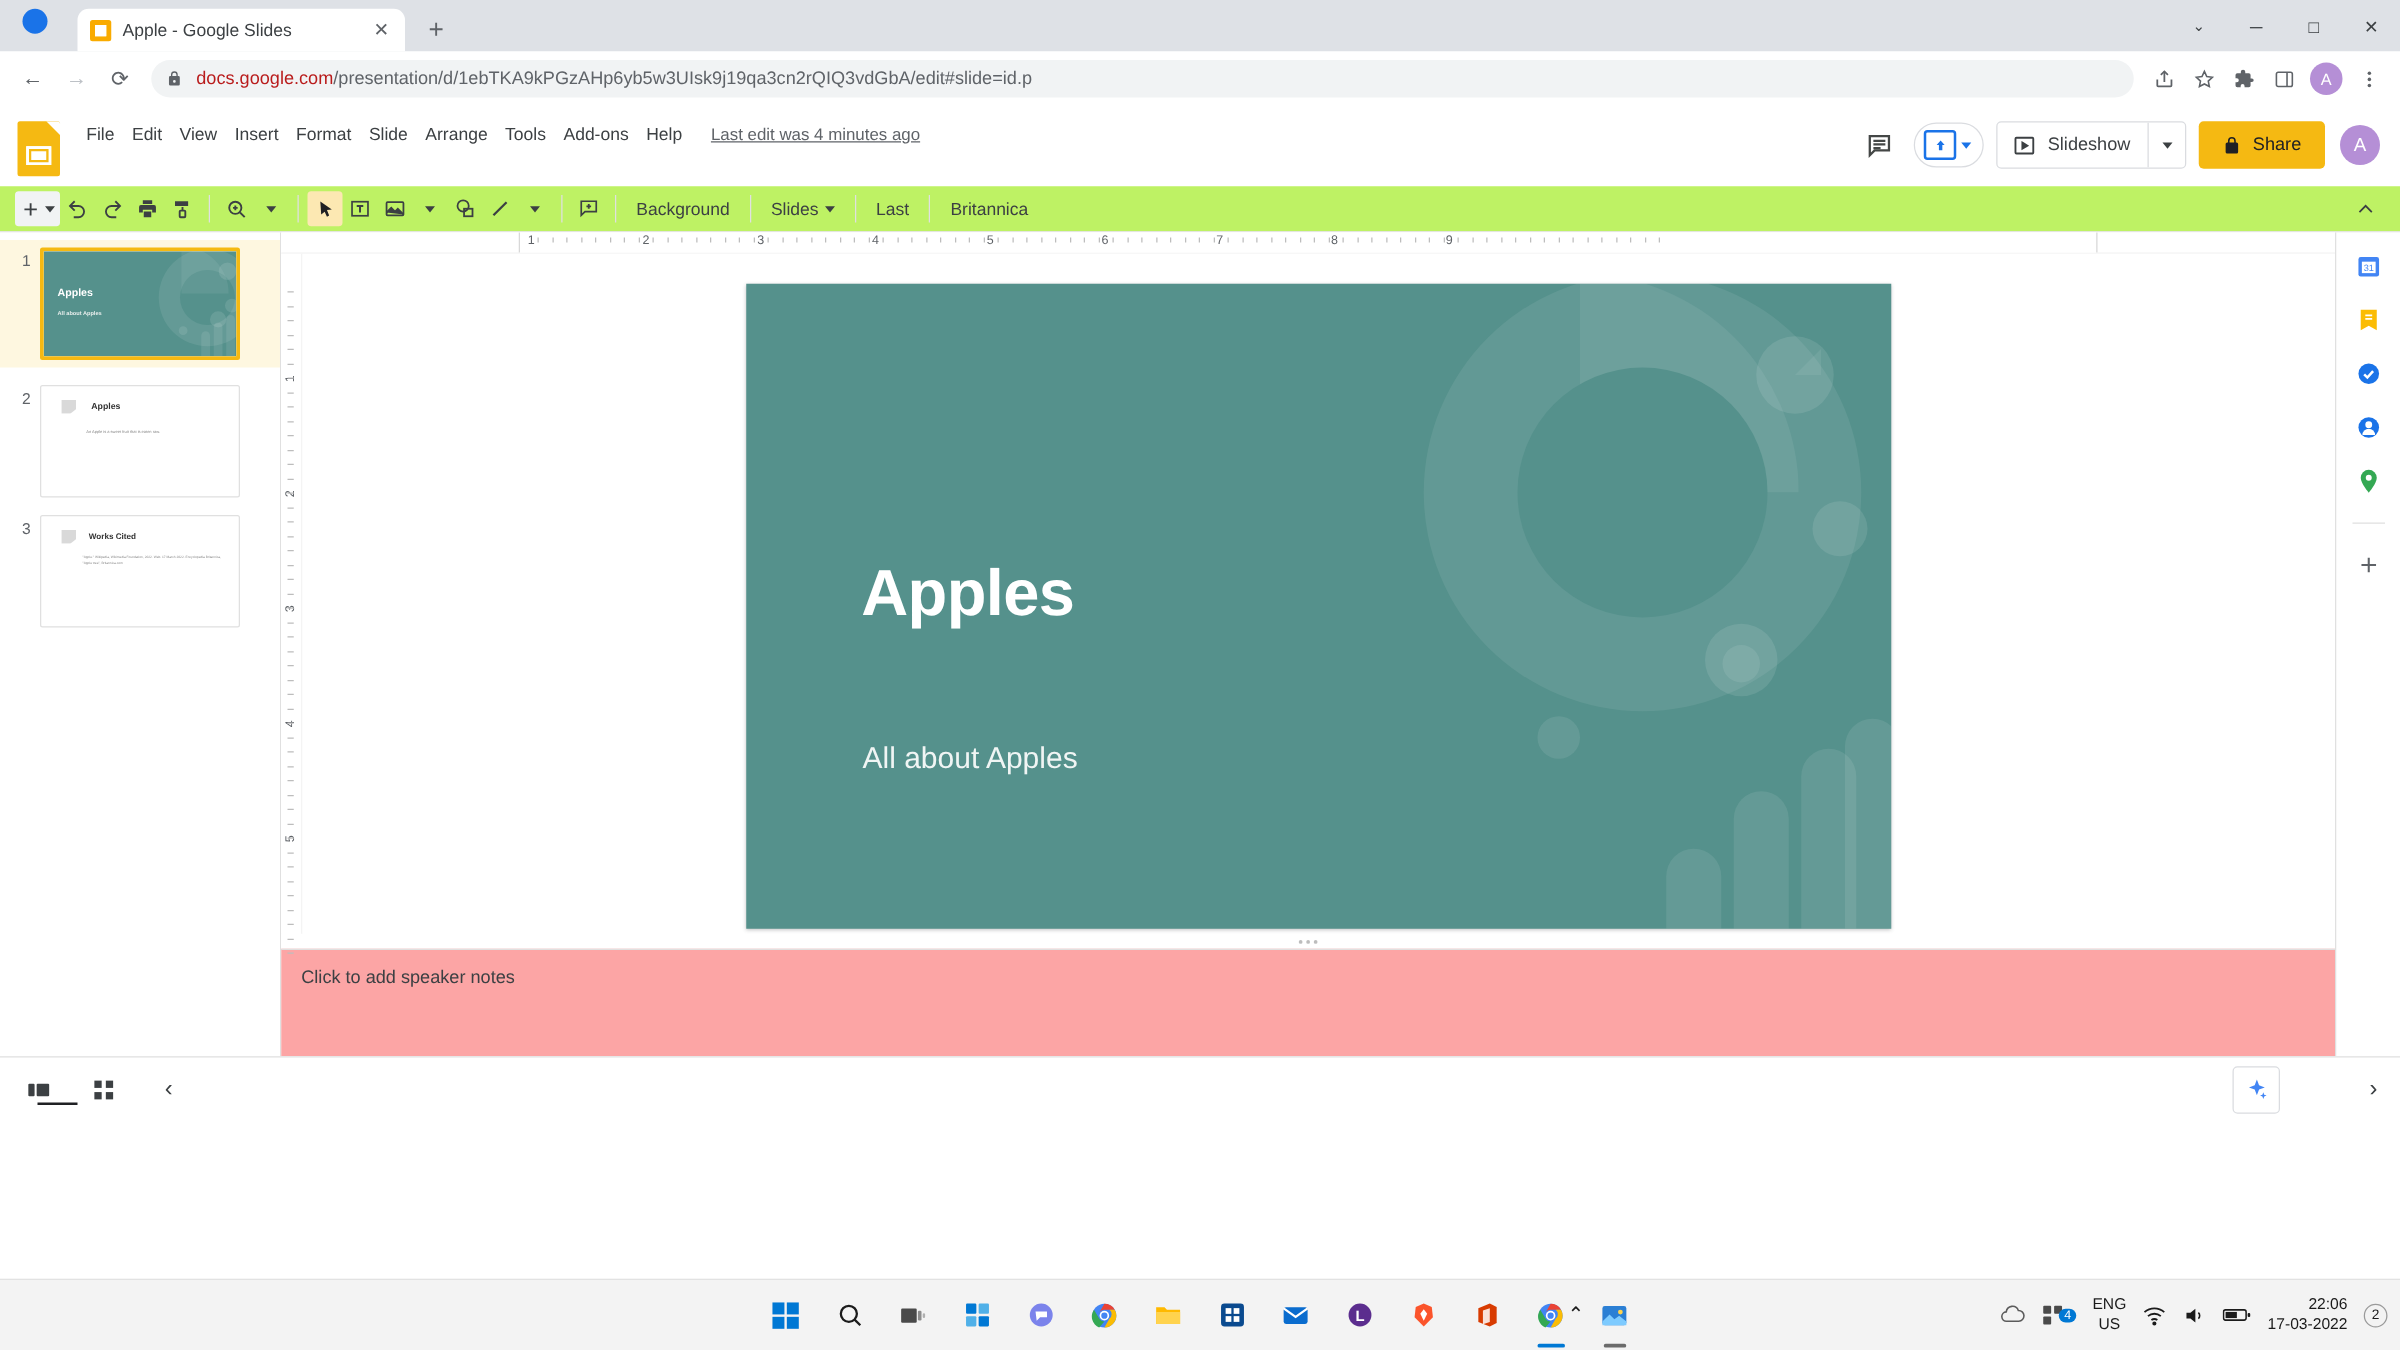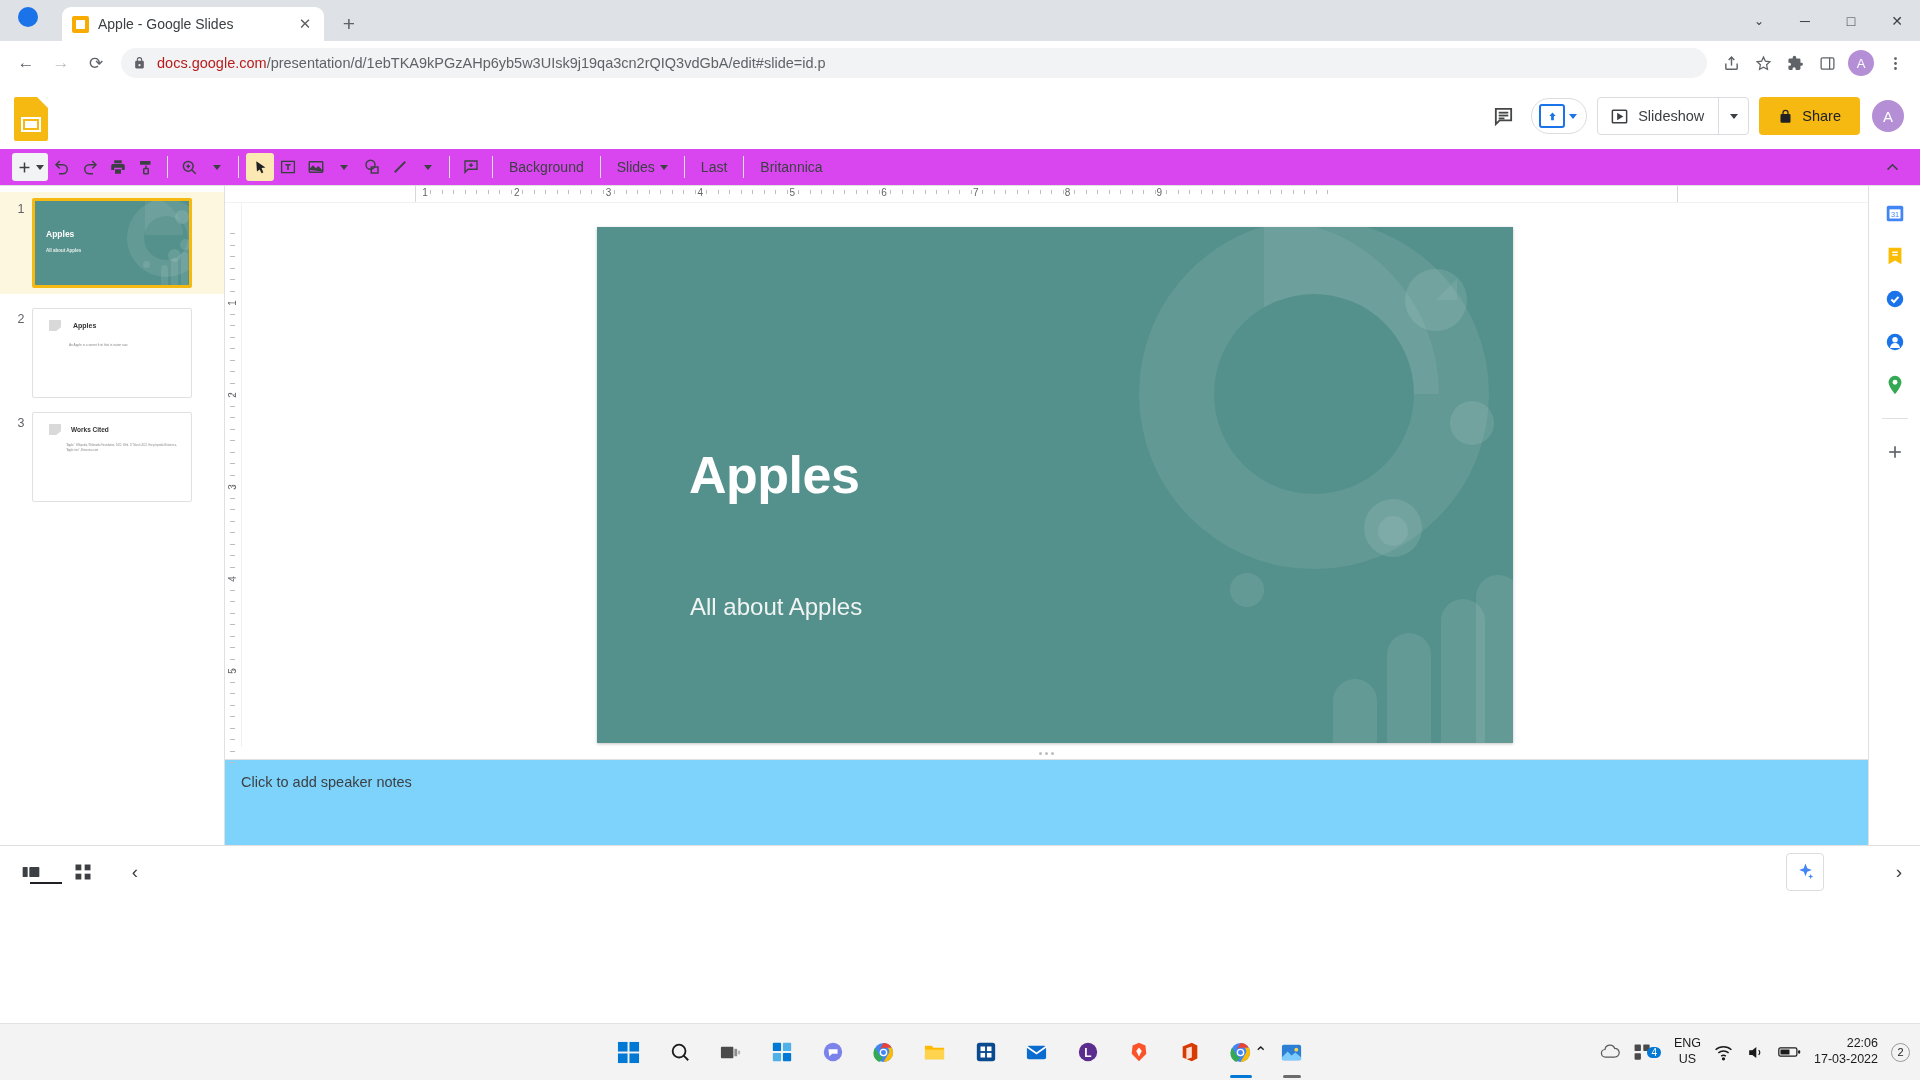--- a/index.html
+++ b/index.html
@@ -166,21 +166,21 @@
   }
   .hdr-avatar {
     width: 32px; height: 32px; border-radius: 50%; background: #b58fd6;
     color: #fff; font-size: 15px; display: flex; align-items: center;
     justify-content: center; cursor: pointer; margin-left: 2px;
   }
 
   
   .toolbar {
     height: 36px; display: flex; align-items: center; padding: 0 12px;
-    gap: 0; background: #d946ef; position: relative;
+    gap: 0; background: #bef264; position: relative;
   }
   .tb-btn {
     height: 28px; min-width: 28px; display: flex; align-items: center;
     justify-content: center; border-radius: 3px; cursor: pointer;
     color: #3c4043; padding: 0 3px;
   }
   .tb-btn.active { background: #fce8b2; }
   .tb-btn.boxed { background: #f1f3f4; padding: 0 4px; gap: 3px; }
   .tb-sep { width: 1px; height: 22px; background: #e0e0e0; margin: 0 7px; }
   .tb-txt {
@@ -322,21 +322,21 @@
   }
   .bar {
     position: absolute; bottom: 0; background: rgba(255,255,255,.09); border-radius: 22px 22px 0 0;
   }
   .notes-strip {
     height: 12px; display: flex; align-items: center; justify-content: center;
     background: #fff; gap: 3px;
   }
   .notes-dot { width: 3px; height: 3px; border-radius: 50%; background: #bdbdbd; }
   .notes-panel {
-    height: 86px; border-top: 1px solid #e0e0e0; background: #7dd3fc;
+    height: 86px; border-top: 1px solid #e0e0e0; background: #fca5a5;
     padding: 14px 0 0 16px;
   }
   .notes-text { font-size: 14.5px; color: #3c4043; cursor: text; }
 
   
   .sidepanel {
     width: 52px; background: #fff; border-left: 1px solid #e0e0e0;
     display: flex; flex-direction: column; align-items: center; padding-top: 14px;
     gap: 17px; flex-shrink: 0;
   }
@@ -455,20 +455,33 @@
         </svg>
     </div>
   </div>
 </div>
 
 <div class="gs-header">
   <div class="gs-logo">
     <div class="gs-logo-shape"></div>
   </div>
   <div class="gs-titleblock">
+    <div class="gs-menurow">
+      <div class="menu-item">File</div>
+      <div class="menu-item">Edit</div>
+      <div class="menu-item">View</div>
+      <div class="menu-item">Insert</div>
+      <div class="menu-item">Format</div>
+      <div class="menu-item">Slide</div>
+      <div class="menu-item">Arrange</div>
+      <div class="menu-item">Tools</div>
+      <div class="menu-item">Add-ons</div>
+      <div class="menu-item">Help</div>
+      <div class="last-edit">Last edit was 4 minutes ago</div>
+    </div>
   </div>
 
   <div class="gs-header-right">
     <div class="hdr-btn-ico">
       <svg width="23" height="23" viewBox="0 0 24 24" fill="none" stroke="#444746" stroke-width="1.9">
           <path d="M4 4h16v12H8l-4 4z"></path>
           <line x1="7" y1="8" x2="17" y2="8"></line>
           <line x1="7" y1="11" x2="17" y2="11"></line>
           <line x1="7" y1="14" x2="13" y2="14"></line>
         </svg>

